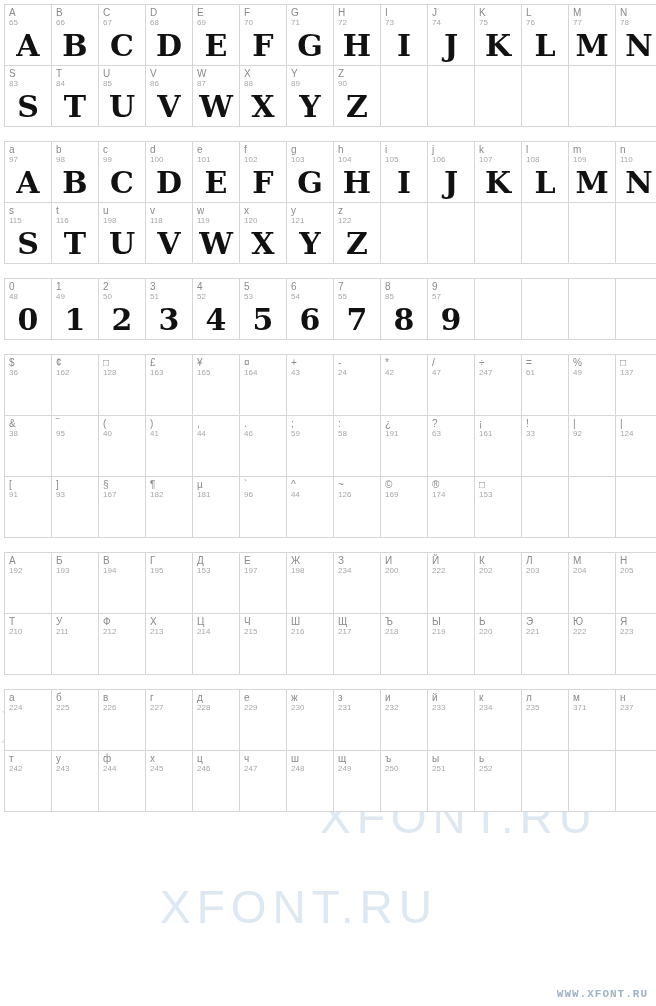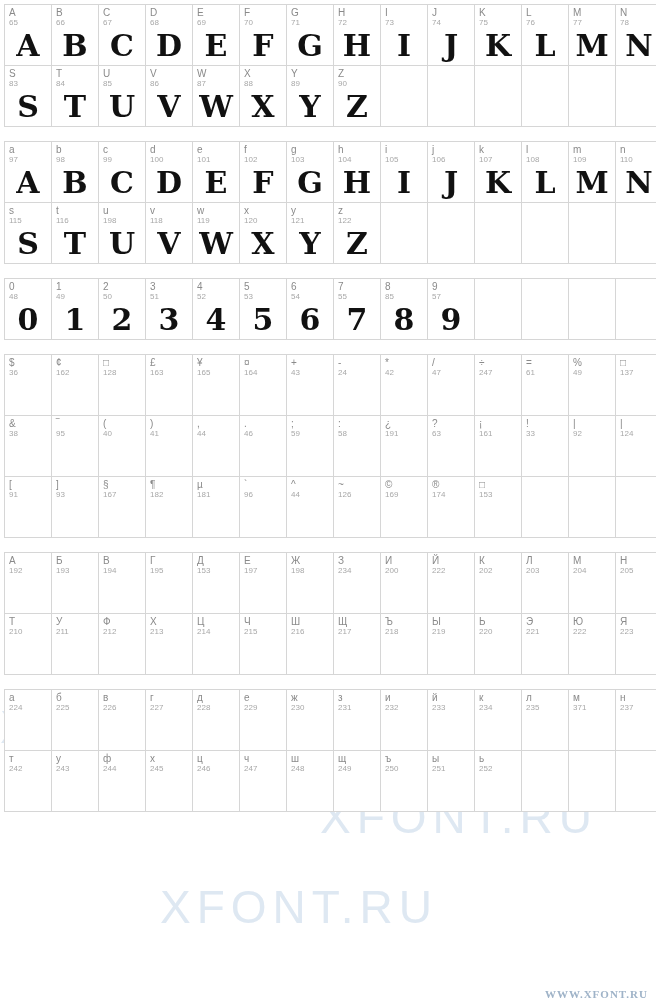--- a/index.html
+++ b/index.html
@@ -113,21 +113,21 @@
   }
 
   .footer {
     position: absolute;
     right: 8px;
     bottom: 6px;
     font-size: 11px;
     font-weight: bold;
     color: #9fb3c8;
     letter-spacing: 1px;
-    font-family: Liberation Serif, serif;
+    font-family: Liberation Mono, monospace;
     z-index: 2;
   }
 </style>
 </head>
 <body>
 
 <div class="page">
 
   <div class="watermark wm1">XFONT.RU</div>
   <div class="watermark wm2">XFONT.RU</div>

